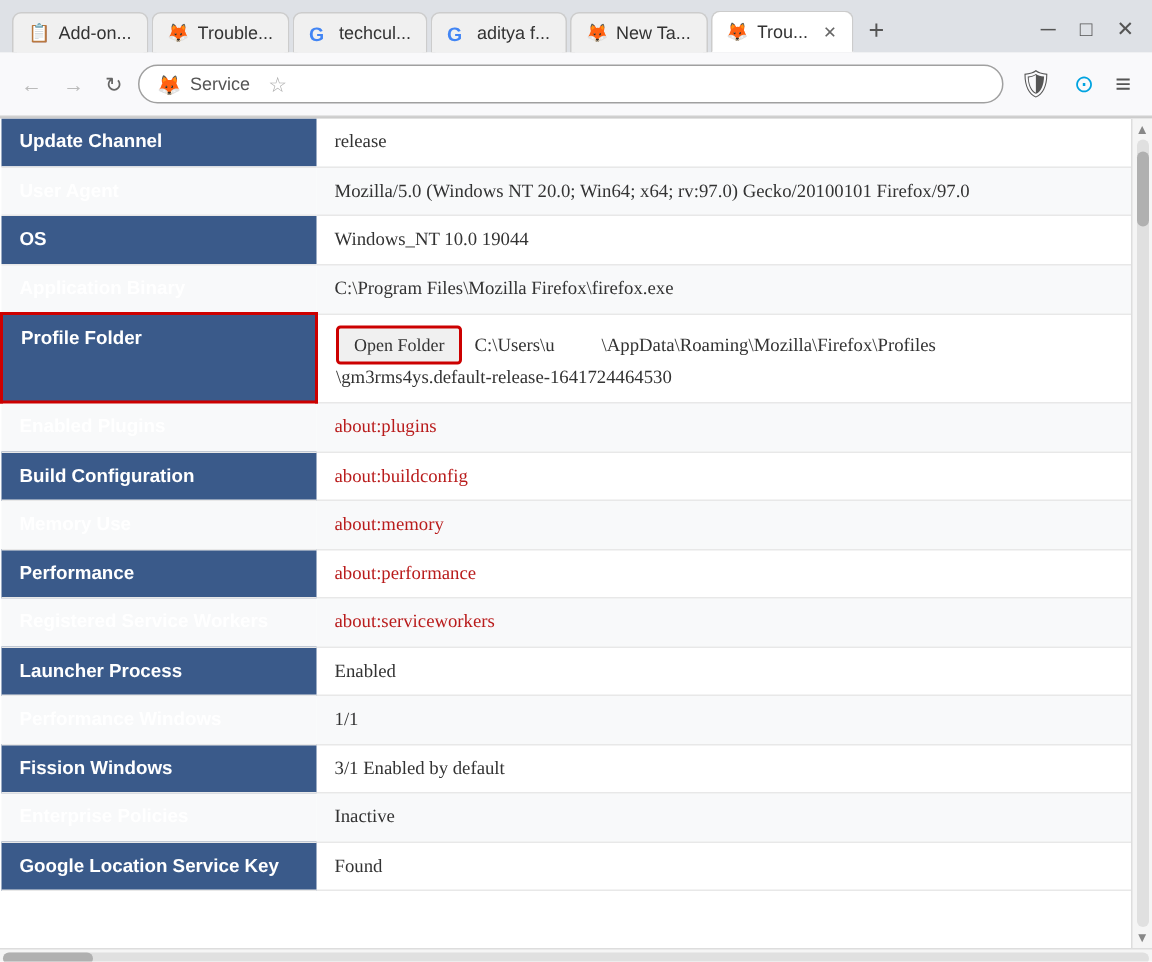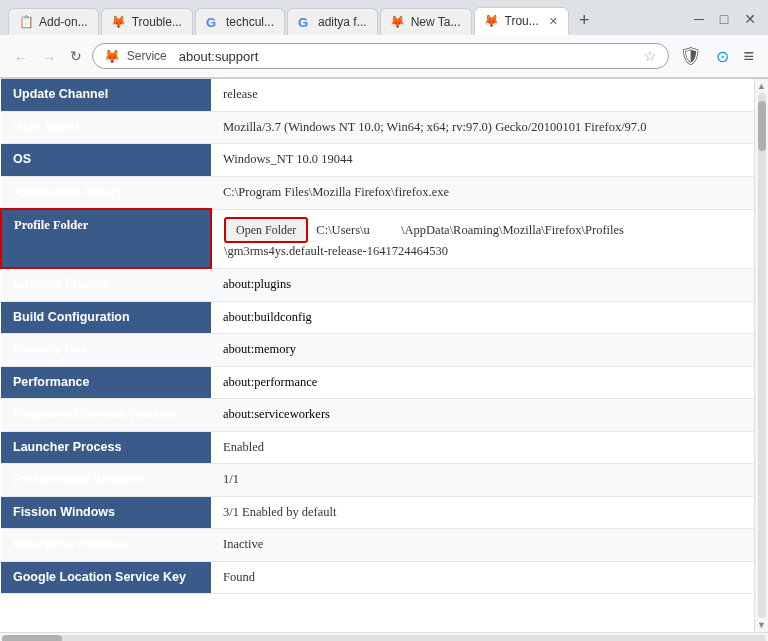--- a/index.html
+++ b/index.html
@@ -31,24 +31,24 @@
     
     .content-area { display: flex; height: calc(641px - 88px); overflow: hidden; }
 
     .table-container { flex: 1; overflow-y: auto; overflow-x: hidden; }
     table { width: 100%; border-collapse: collapse; }
     tr { border-bottom: 1px solid #e8e8e8; }
     tr:nth-child(even) td { background: #f8f9fa; }
     td { padding: 7px 12px; vertical-align: top; line-height: 1.4; }
     td.label-col { width: 210px; background: #3a5a8a; color: #fff; font-weight: bold; font-size: 12.5px; }
     td.value-col { color: #333; font-size: 12.5px; word-break: break-all; font-family: Liberation Serif, serif; }
-    a.info-link { color: #000000; text-decoration: none; }
+    a.info-link { color: #b91c1c; text-decoration: none; }
 
     
-    .profile-folder-label { border: 2px solid #cc0000 !important; font-family: Liberation Serif, serif; }
+    .profile-folder-label { border: 2px solid #cc0000 !important; }
     .open-folder-btn { display: inline-block; border: 2px solid #cc0000; padding: 3px 10px; border-radius: 3px; font-size: 12px; color: #333; background: #f0f0f0; cursor: pointer; margin-right: 8px; white-space: nowrap; }
 
     
     .h-scrollbar { height: 12px; background: #f5f5f5; border-top: 1px solid #ddd; display: flex; align-items: center; padding: 0 2px; }
     .h-scroll-track { flex: 1; height: 8px; background: #e0e0e0; border-radius: 4px; }
     .h-scroll-thumb { width: 60px; height: 8px; background: #b0b0b0; border-radius: 4px; }
 
     
     .firefox-icon { color: #e76000; }
   </style>
@@ -92,42 +92,41 @@
     </div>
   </div>
 
   <div class="nav-bar">
     <button class="nav-btn disabled">←</button>
     <button class="nav-btn disabled">→</button>
     <button class="nav-btn">↻</button>
     <div class="url-bar">
       <span class="url-bar-favicon firefox-icon">🦊</span>
       <span style="font-size:12px;color:#555;margin-right:4px;">Service</span>
-      <input class="url-input" type="text" value="about:support" style="">
       <span class="url-star">☆</span>
     </div>
     <div class="nav-right">
       <button class="nav-icon-btn" style="font-size:18px;">🛡</button>
       <button class="nav-icon-btn" style="font-size:16px;color:#00a3e0;">⊙</button>
       <button class="nav-icon-btn" style="font-size:18px;">≡</button>
     </div>
   </div>
 </div>
 
 <div class="content-area">
   <div class="table-container">
     <table>
       <tbody id="table-body">
       <tr>
             <td class="label-col">Update Channel</td>
             <td class="value-col">release</td>
           </tr>
           <tr>
             <td class="label-col">User Agent</td>
-            <td class="value-col">Mozilla/3.7 (Windows NT 10.0; Win64; x64; rv:97.0) Gecko/20100101 Firefox/97.0</td>
+            <td class="value-col">Mozilla/5.0 (Windows NT 20.0; Win64; x64; rv:97.0) Gecko/20100101 Firefox/97.0</td>
           </tr>
           <tr>
             <td class="label-col">OS</td>
             <td class="value-col">Windows_NT 10.0 19044</td>
           </tr>
           <tr>
             <td class="label-col">Application Binary</td>
             <td class="value-col">C:\Program Files\Mozilla Firefox\firefox.exe</td>
           </tr>
           <tr>

